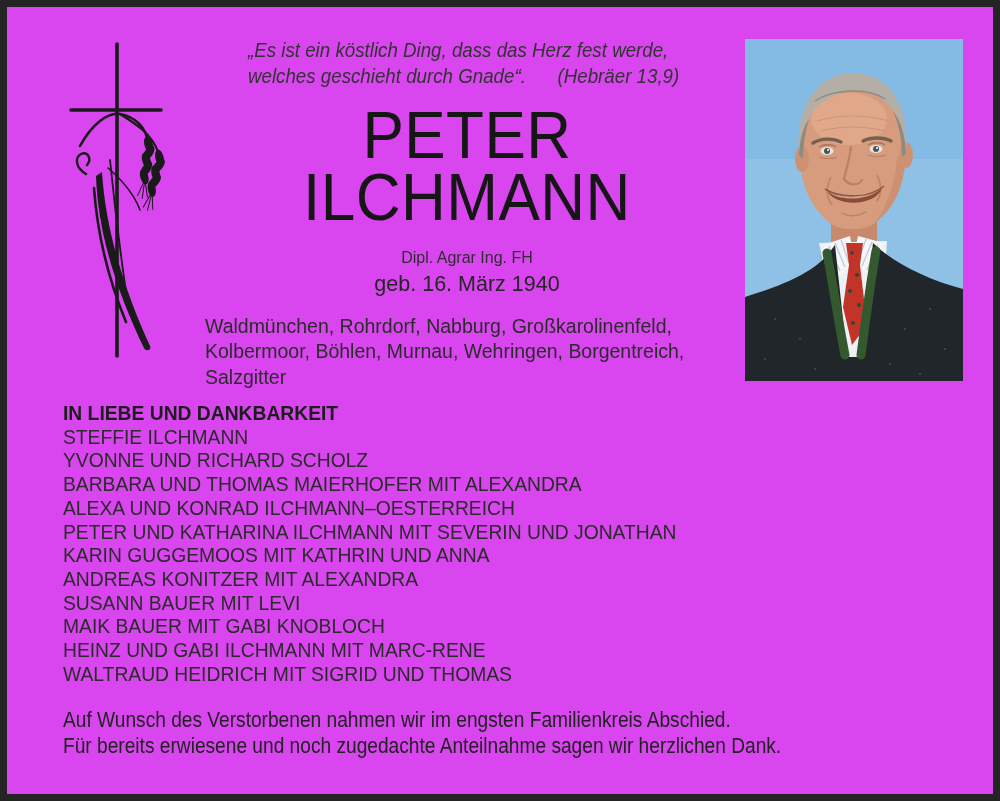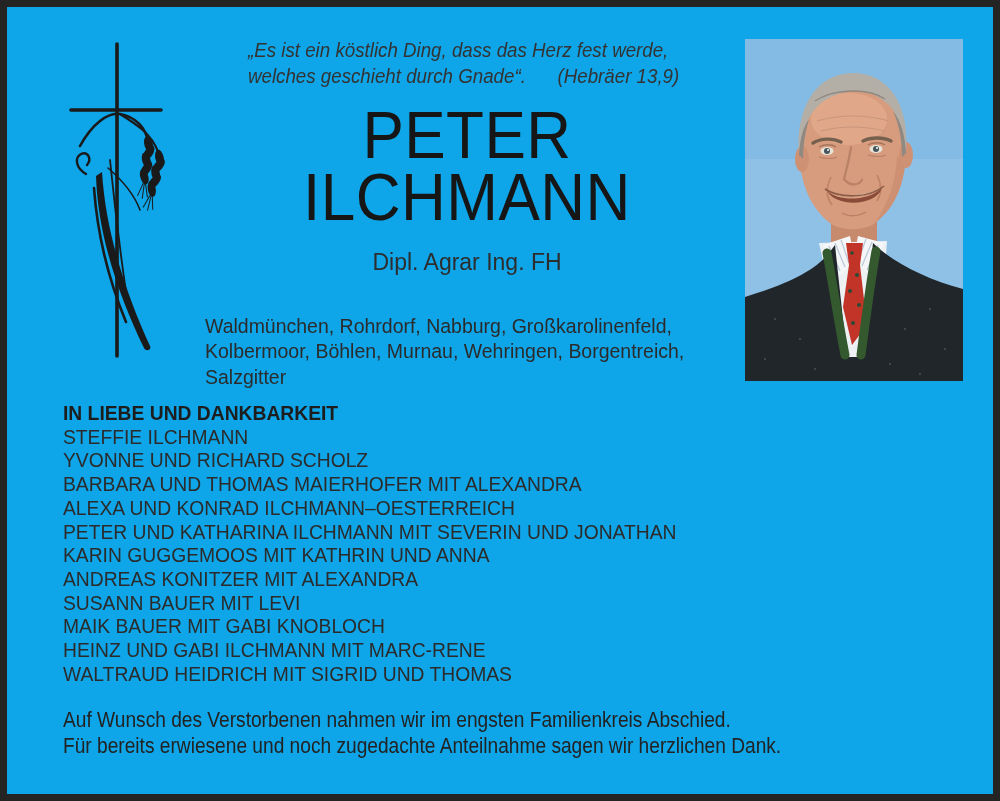--- a/index.html
+++ b/index.html
@@ -1,19 +1,19 @@
 <!DOCTYPE html>
 <html><head>
 <meta charset="utf-8">
 <style>
   html,body{margin:0;padding:0;background:#e9e9e9;}
   .page{
     position:relative;
     width:1000px;height:801px;
-    background:#0ea5e9;
+    background:#d946ef;
     border:7px solid #242424;
     box-sizing:border-box;
     overflow:hidden;
     font-family:"Liberation Sans","DejaVu Sans",sans-serif;
     color:#2a2a2a;
   }
   .abs{position:absolute;}
 
   .quote{
     left:241px;top:31px;width:510px;
@@ -25,21 +25,21 @@
 
   .name-block{
     left:198px;top:97px;width:524px;
     text-align:center;
     font-size:66px;line-height:62px;
     color:#161616;letter-spacing:.5px;
     transform:scaleX(.94);transform-origin:50% 0;
   }
   .title-line{
     left:198px;top:242px;width:524px;text-align:center;
-    font-size:23px;color:#2d2d2d;
+    font-size:16px;color:#2d2d2d;
   }
   .dates-line{
     left:198px;top:265px;width:524px;
     display:flex;justify-content:center;gap:40px;
     font-size:21.5px;color:#252525;white-space:nowrap;
   }
 
   .places{
     left:198px;top:306px;
     font-size:20.5px;line-height:25.3px;color:#2b2b2b;
@@ -115,20 +115,21 @@
   </div>
 
   <div class="abs name-block">
     <div>PETER</div>
     <div>ILCHMANN</div>
   </div>
 
   <div class="abs title-line">Dipl. Agrar Ing. FH</div>
 
   <div class="abs dates-line">
+    <span>geb. 16. März 1940</span>
   </div>
 
   <div class="abs places">
     <div>Waldmünchen, Rohrdorf, Nabburg, Großkarolinenfeld,</div>
     <div>Kolbermoor, Böhlen, Murnau, Wehringen, Borgentreich,</div>
     <div>Salzgitter</div>
   </div>
 
   <div class="abs mourners">
     <div class="mourners-header">IN LIEBE UND DANKBARKEIT</div>

